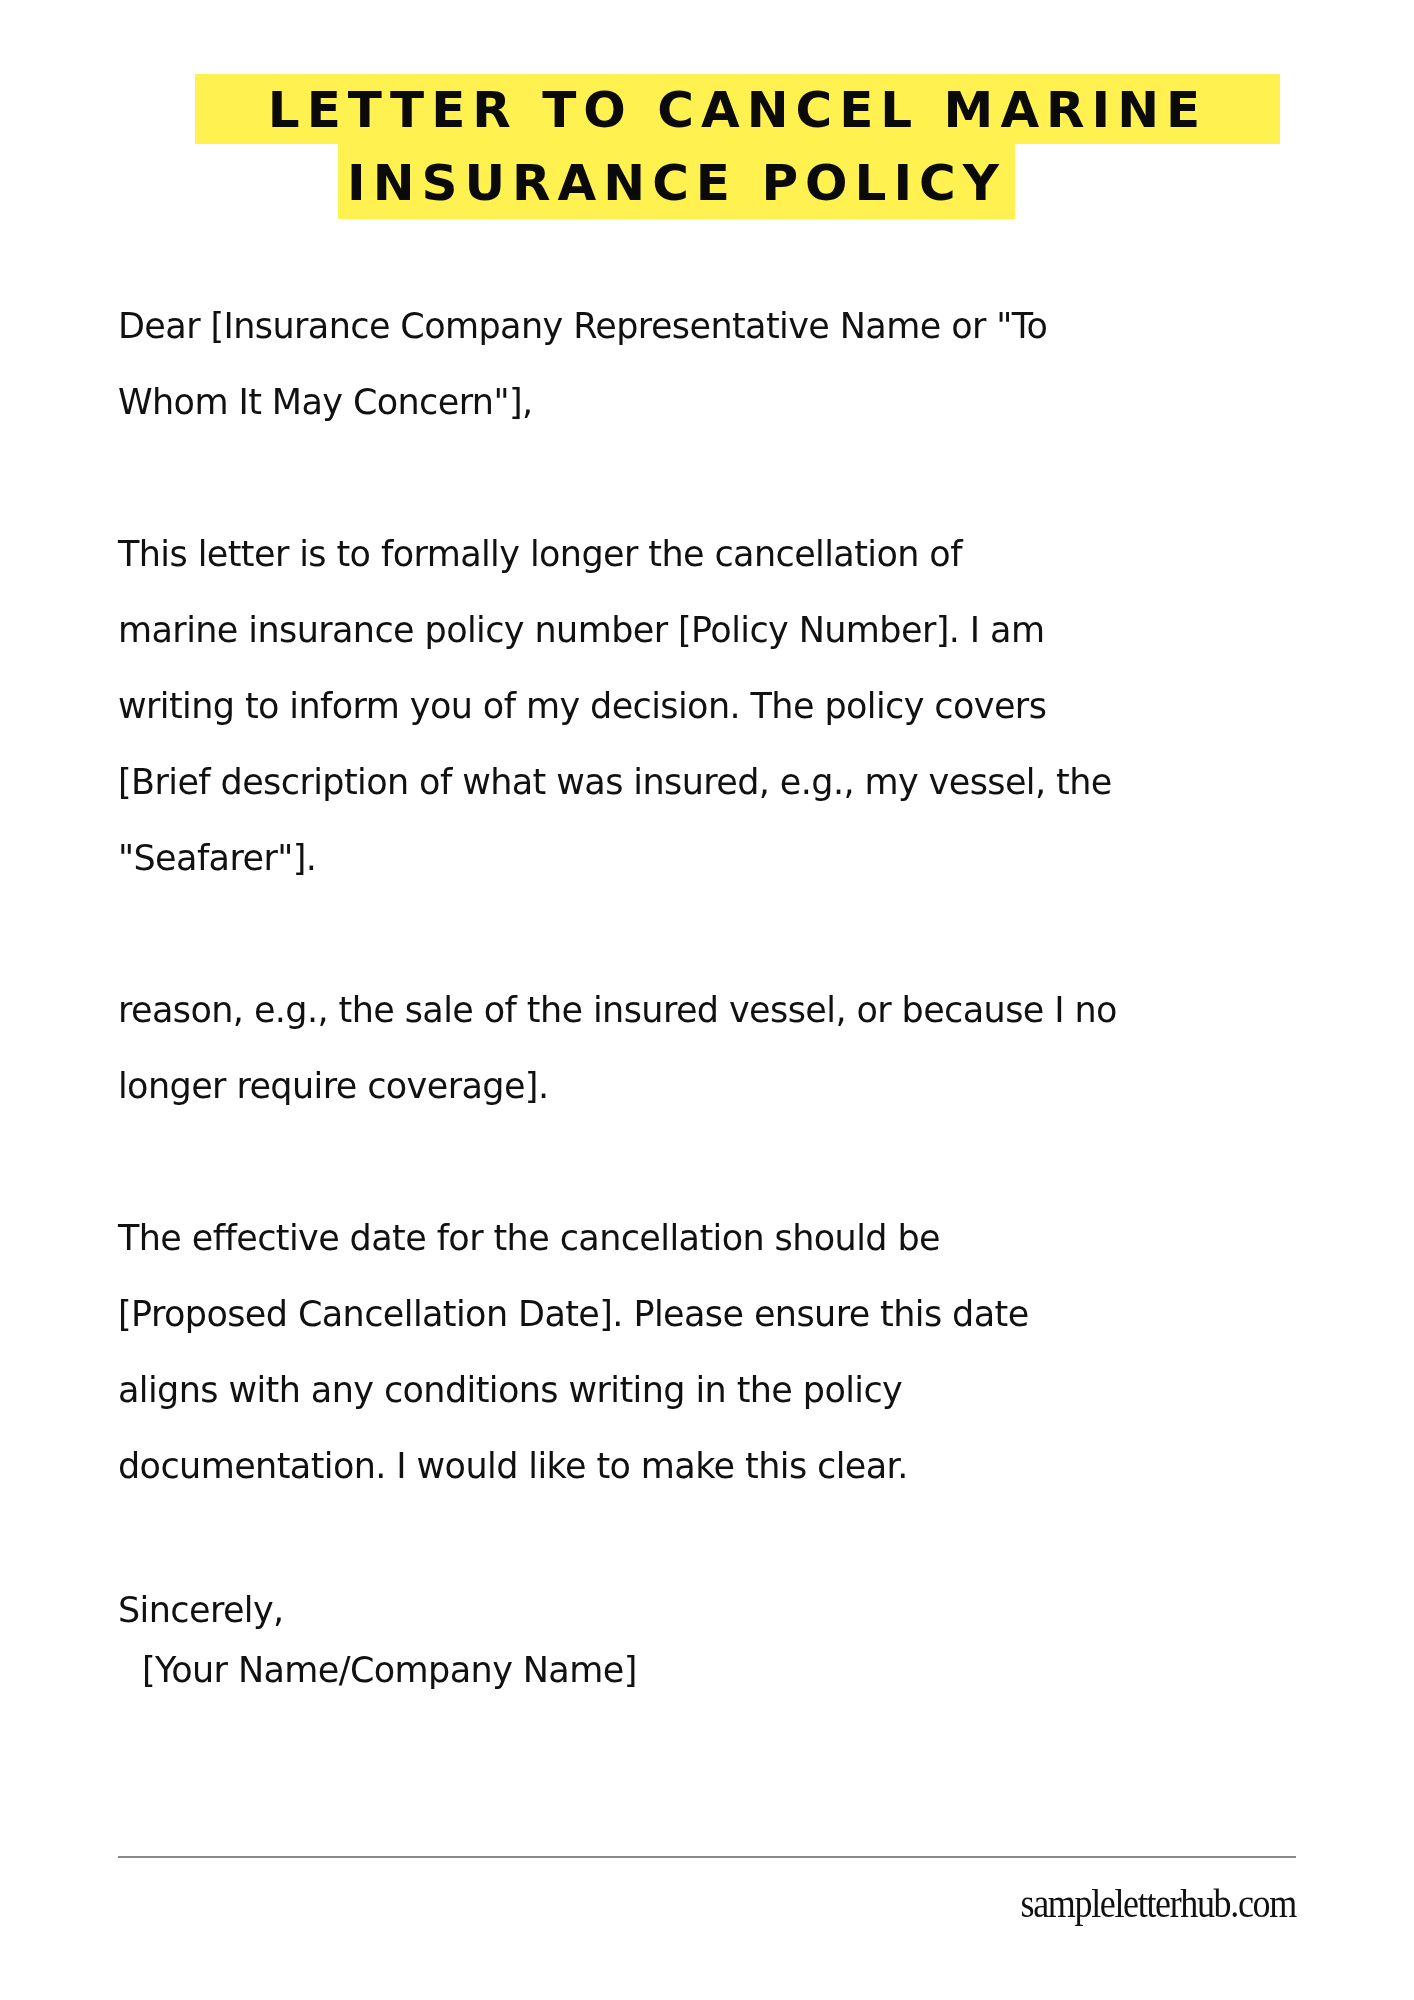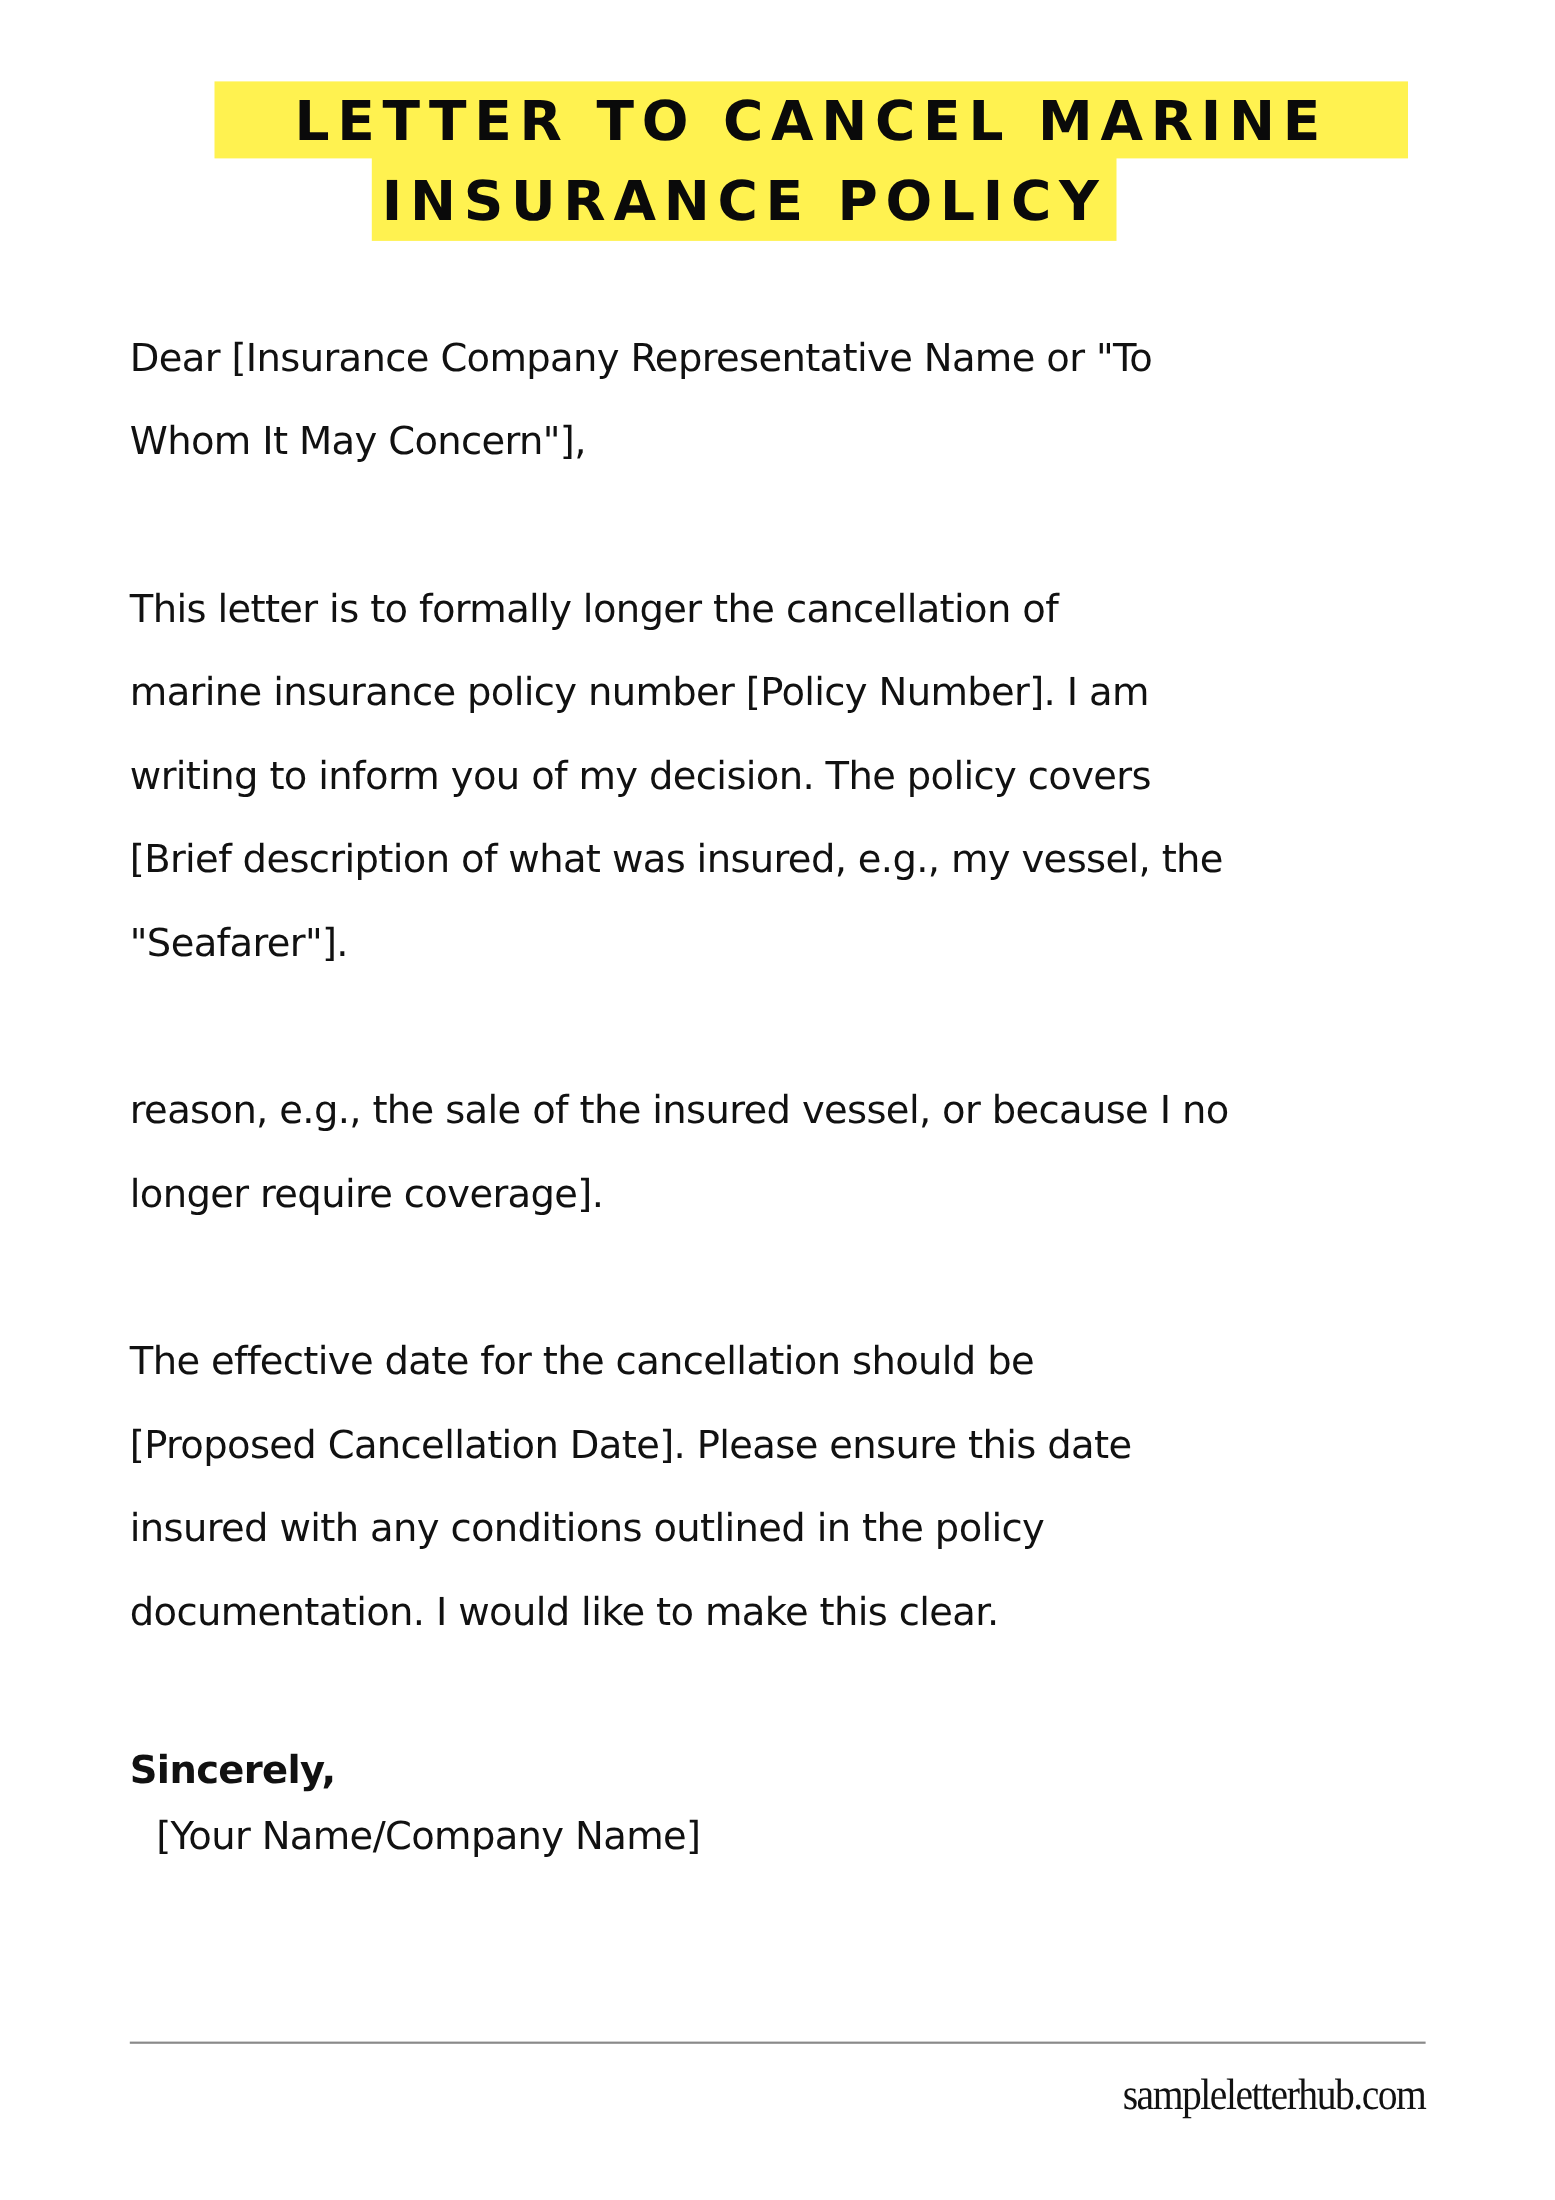--- a/index.html
+++ b/index.html
@@ -126,28 +126,28 @@
     <div>
       <span class="line">reason, e.g., the sale of the insured vessel, or because I no</span>
       <span class="line">longer require coverage].</span>
     </div>
 
     <span class="gap"></span>
 
     <div>
       <span class="line">The effective date for the cancellation should be</span>
       <span class="line">[Proposed Cancellation Date]. Please ensure this date</span>
-      <span class="line">insured with any conditions outlined in the policy</span>
+      <span class="line">aligns with any conditions writing in the policy</span>
       <span class="line">documentation. I would like to make this clear.</span>
     </div>
 
     <span class="gap"></span>
 
     <div>
-      <span class="line" style="height:60px;line-height:60px;font-weight:bold;">Sincerely,</span>
+      <span class="line" style="height:60px;line-height:60px;">Sincerely,</span>
       <span class="line" style="height:60px;line-height:60px;margin-left:24px;">[Your Name/Company Name]</span>
     </div>
   </div>
 
   <div class="divider"></div>
 
   <div class="footer-brand">sampleletterhub.com</div>
 
 </div>
 

